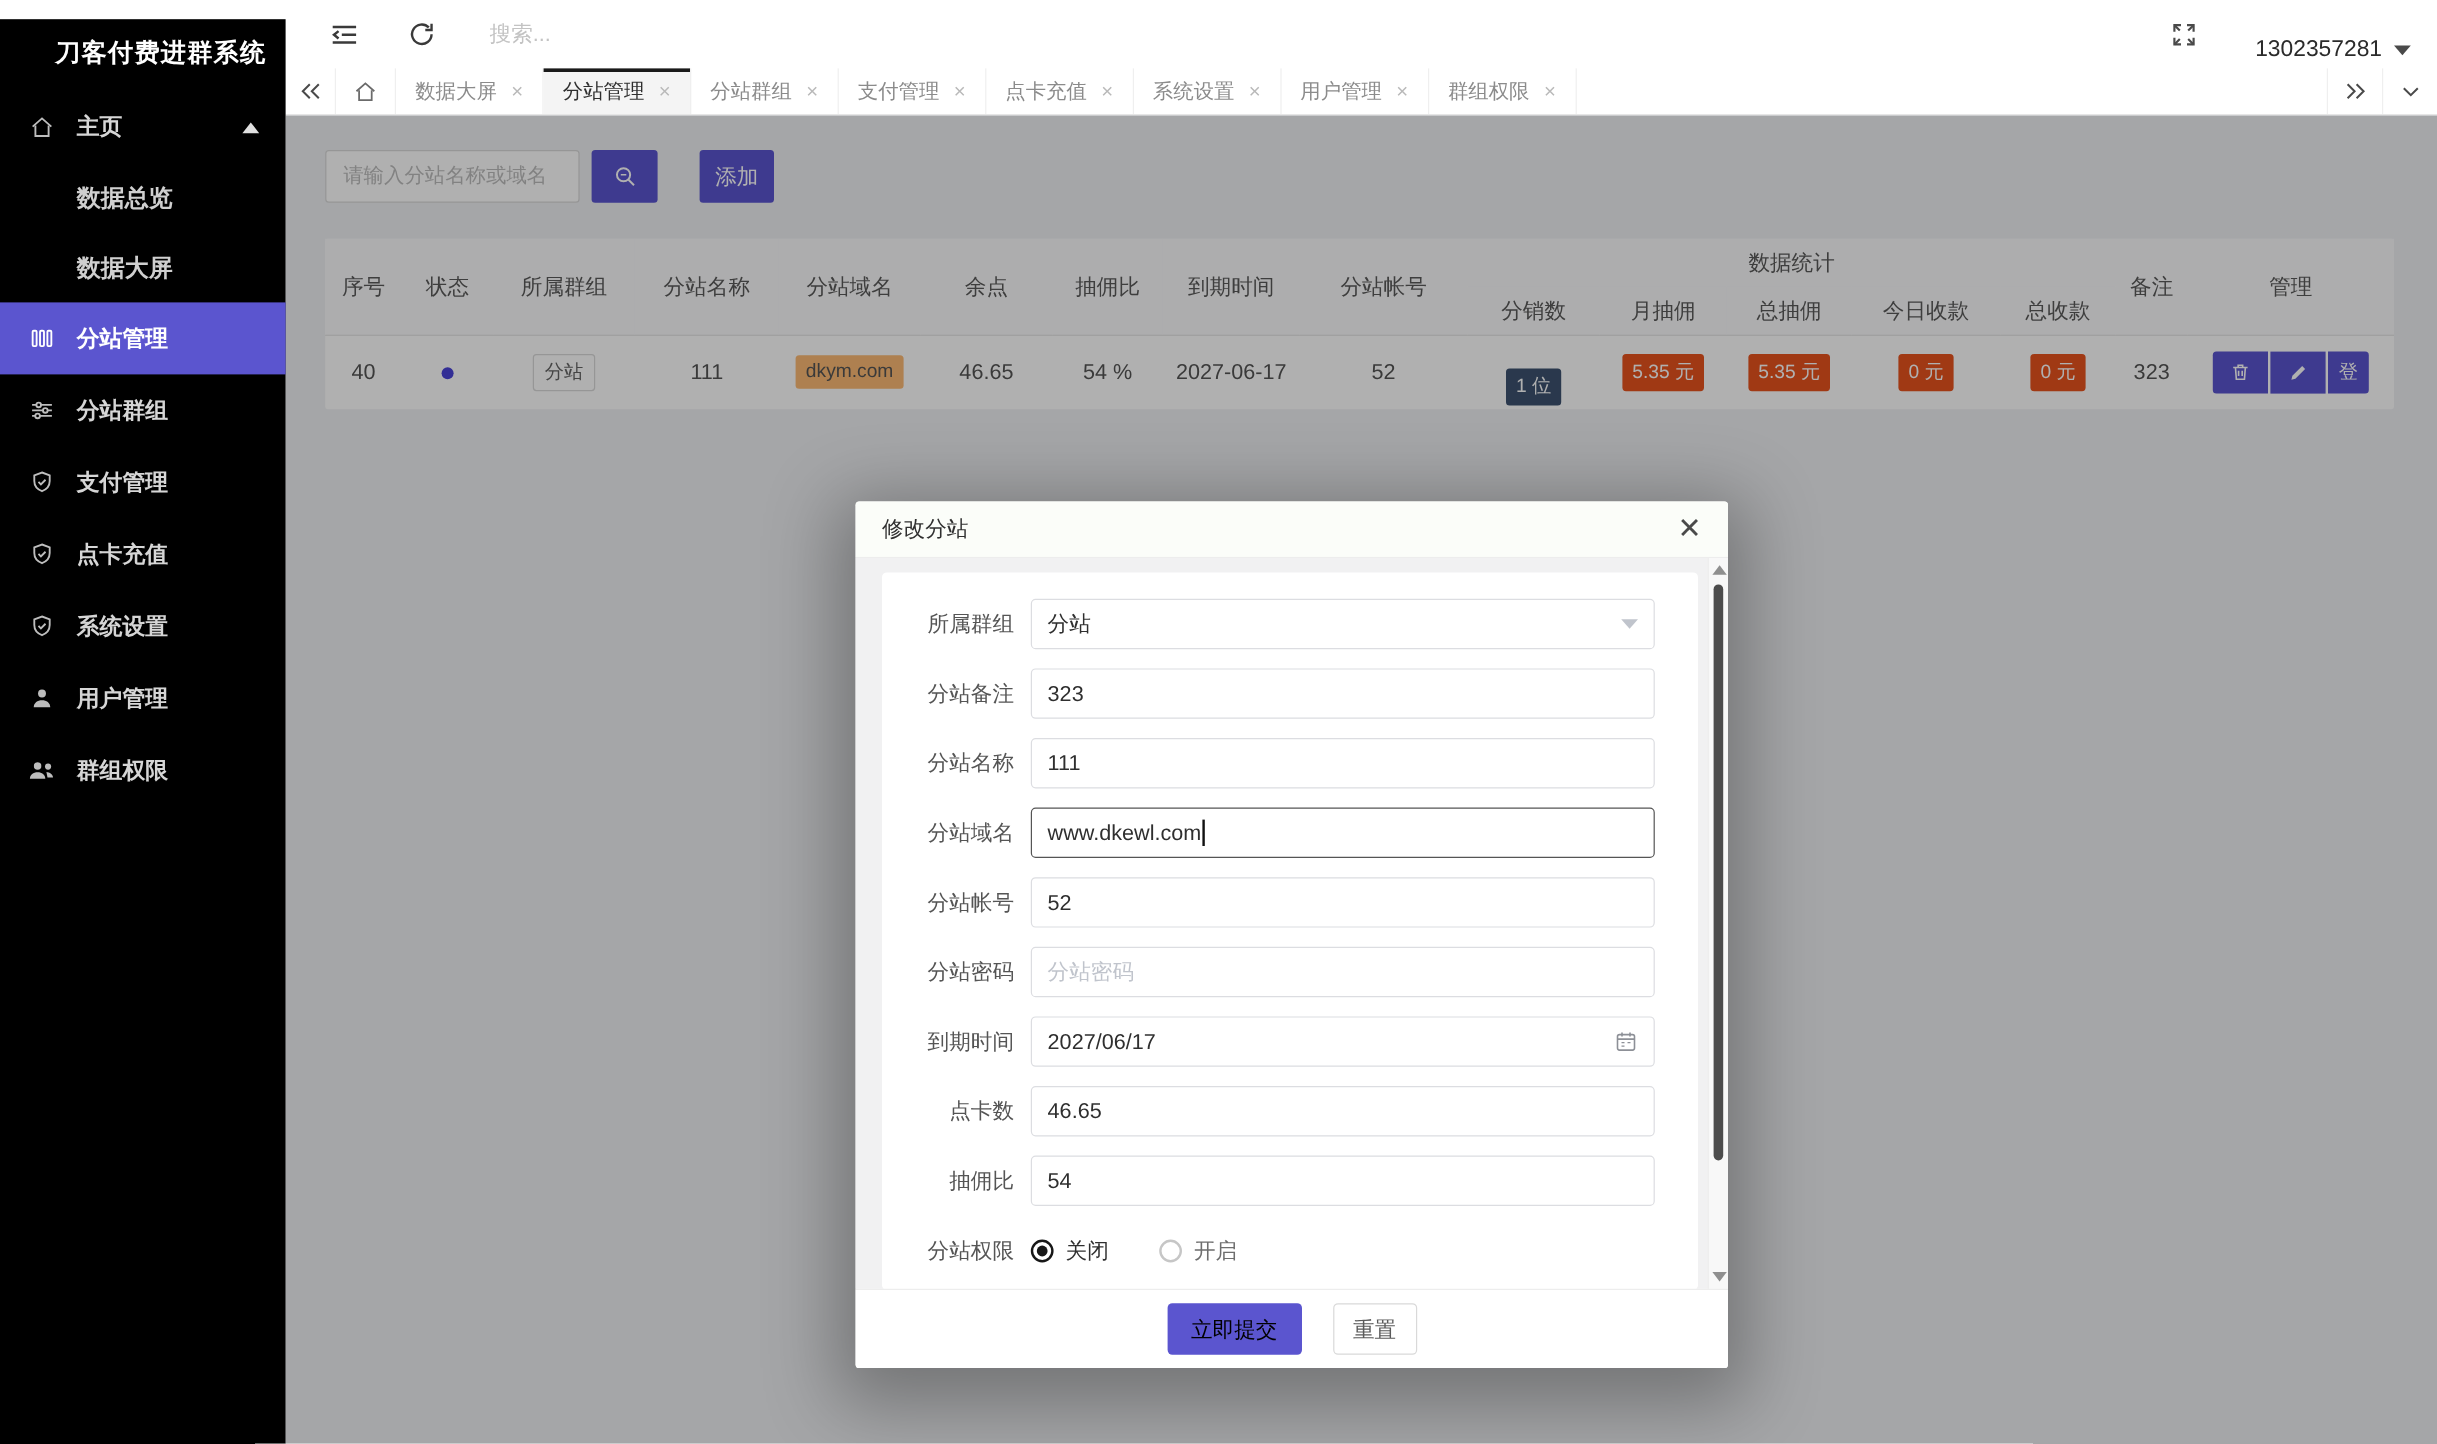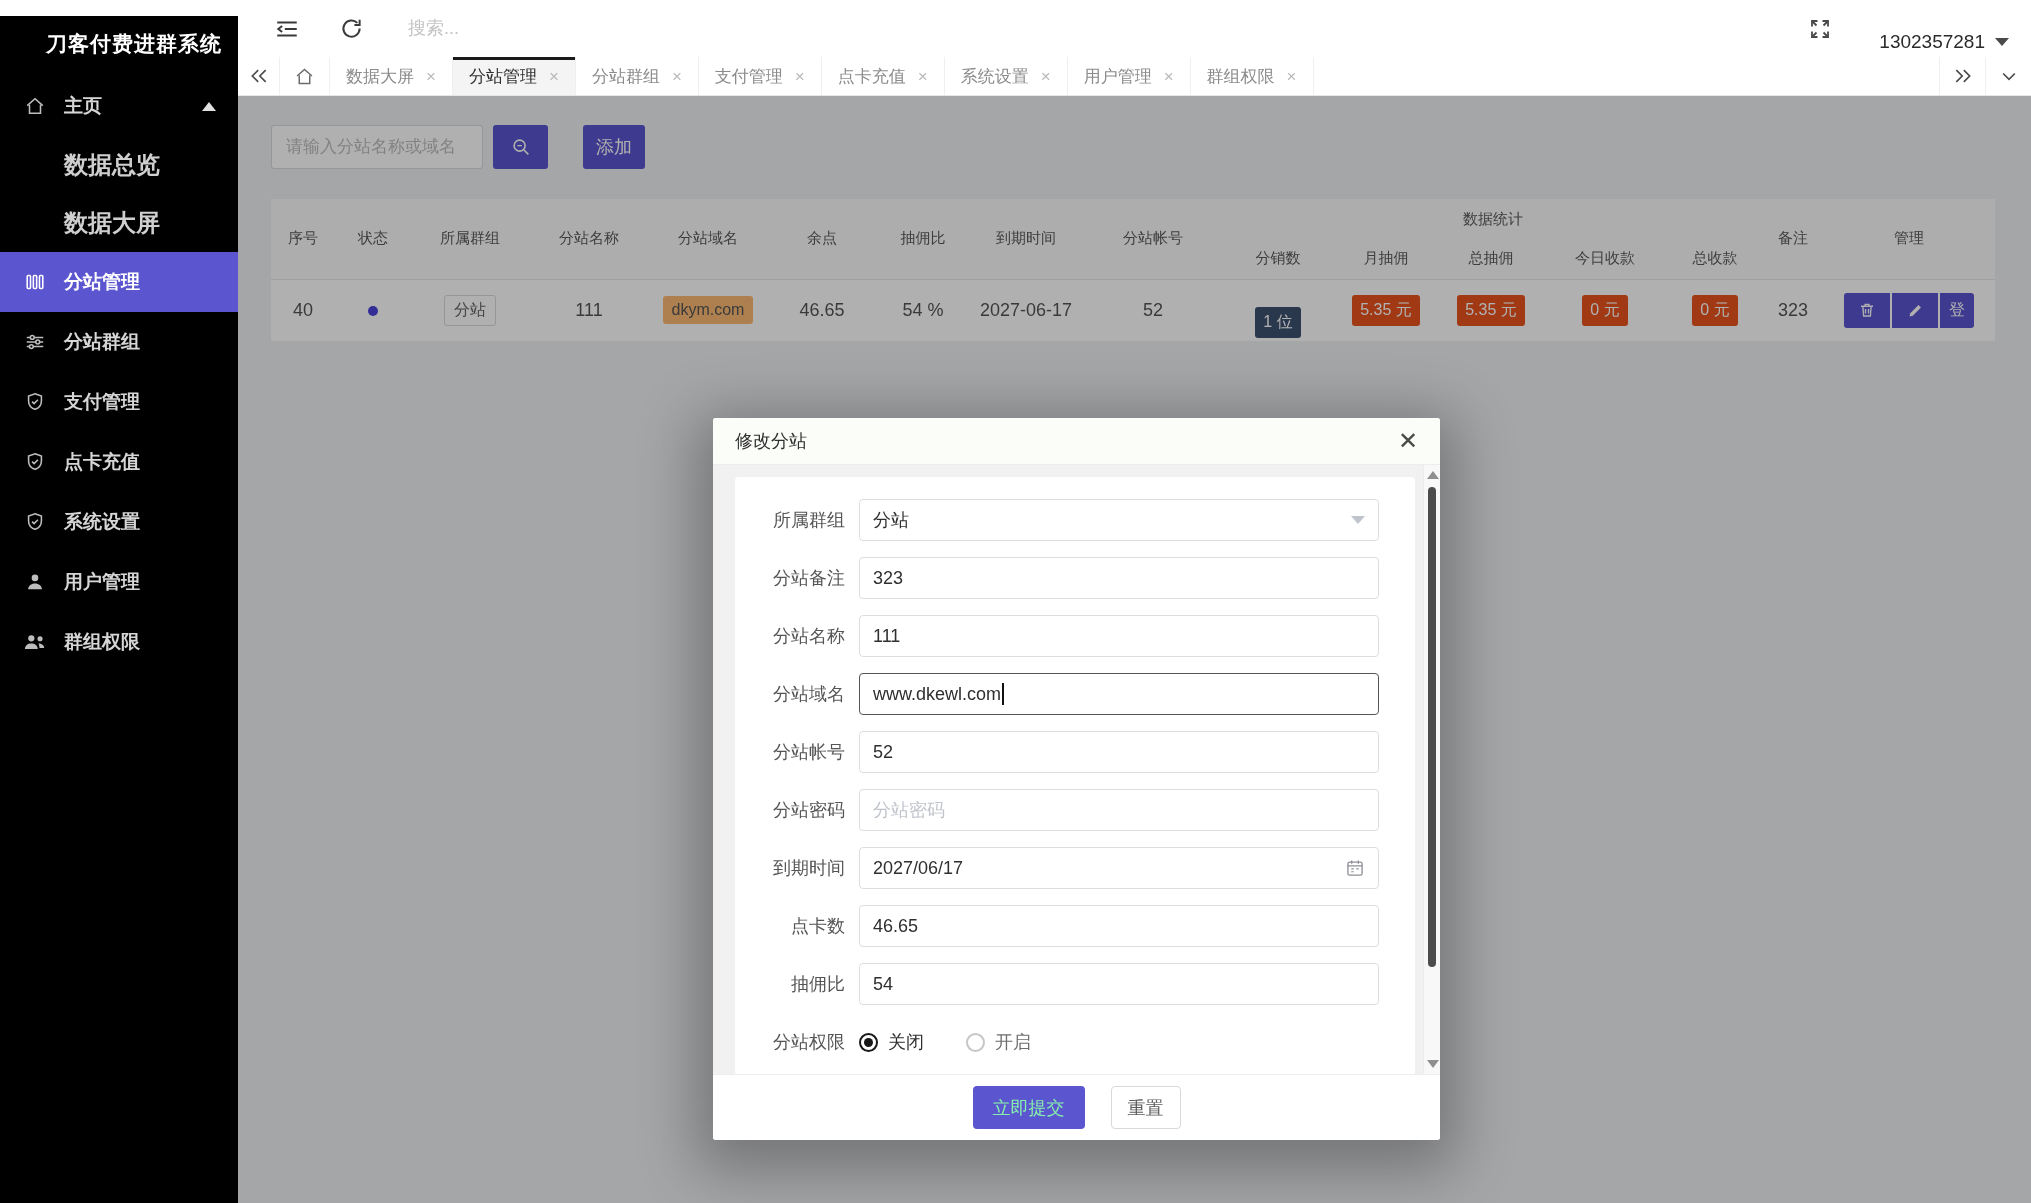--- a/index.html
+++ b/index.html
@@ -12,21 +12,21 @@
   .stage{position:absolute;inset:0;}
 
   
   .sidebar{position:absolute;left:0;top:16px;width:238px;height:1203px;background:var(--sidebar-bg);z-index:5;}
   .brand{height:56px;display:flex;align-items:center;padding-left:46px;color:#fff;font-size:21px;font-weight:bold;letter-spacing:1px;}
   .menu{margin-top:4px;font-weight:bold;}
   .m-item{height:60px;display:flex;align-items:center;color:#d6d6d6;font-size:19px;cursor:pointer;position:relative;}
   .m-item .ic{width:26px;height:26px;margin:0 16px 0 22px;display:flex;align-items:center;justify-content:center;color:#bdbdbd;flex:none;}
   .m-item.active{background:var(--accent);color:#fff;}
   .m-item.active .ic{color:#fff;}
-  .m-sub{height:58px;display:flex;align-items:center;padding-left:64px;color:#cfcfcf;font-size:24px;cursor:pointer;}
+  .m-sub{height:58px;display:flex;align-items:center;padding-left:64px;color:#cfcfcf;font-size:20px;cursor:pointer;}
   .caret-up{position:absolute;right:22px;width:0;height:0;border-left:7px solid transparent;border-right:7px solid transparent;border-bottom:9px solid #e0e0e0;}
   svg{display:block;}
 
   
   .topbar{position:absolute;left:238px;top:0;width:1793px;height:57px;background:#fff;display:flex;align-items:center;z-index:4;}
   .tb-ic{width:30px;height:30px;display:flex;align-items:center;justify-content:center;color:#3a3a3a;cursor:pointer;}
   .tb-collapse{margin-left:34px;}
   .tb-refresh{margin-left:34px;}
   .tb-search{margin-left:42px;border:none;outline:none;font-size:18px;color:#333;width:340px;background:transparent;}
   .tb-search::placeholder{color:#c3c3c3;}
@@ -49,21 +49,21 @@
   
   .content{position:absolute;left:238px;top:96px;width:1793px;height:1107px;background:#eff1f4;}
   .toolbar{position:absolute;left:33px;top:29px;display:flex;align-items:center;}
   .tb-input{width:212px;height:44px;border:1px solid #d9d9d9;border-radius:3px;background:#fff;padding:0 14px;font-size:17px;color:#333;outline:none;}
   .tb-input::placeholder{color:#bdbdbd;}
   .btn-search{width:55px;height:44px;margin-left:10px;background:var(--accent);border:none;border-radius:3px;display:flex;align-items:center;justify-content:center;color:#fff;cursor:pointer;}
   .btn-add{width:62px;height:44px;margin-left:35px;background:var(--accent);border:none;border-radius:3px;color:#fff;font-size:18px;cursor:pointer;}
 
   .tablecard{position:absolute;left:33px;top:103px;width:1724px;background:#fff;border-radius:2px;}
   table{border-collapse:collapse;width:1724px;table-layout:fixed;}
-  th{font-weight:normal;color:#5a5a5a;font-size:15px;background:#fbfbfc;}
+  th{font-weight:normal;color:#5a5a5a;font-size:18px;background:#fbfbfc;}
   thead tr:first-child th{height:40px;}
   thead tr:last-child th{height:40px;}
   thead{border-bottom:1px solid #e8e8e8;}
   td{height:62px;text-align:center;font-size:18px;color:#555;}
   .tag-plain{display:inline-block;border:1px solid #d9d9d9;border-radius:3px;padding:4px 9px;font-size:16px;color:#666;background:#fff;}
   .tag-gray{display:inline-block;background:#fdba74;border-radius:3px;padding:5px 9px;font-size:16px;color:#555;}
   .dot{display:inline-block;width:10px;height:10px;border-radius:50%;background:var(--status-dot);}
   .badge{display:inline-block;border-radius:3px;padding:5px 8px;font-size:16px;color:#fff;}
   .badge.navy{background:var(--badge-navy);margin-top:24px;}
   .badge.orange{background:var(--badge-orange);}
@@ -97,21 +97,21 @@
   .rdot .in{width:9px;height:9px;border-radius:50%;background:#171717;}
   .radio.off .rdot{border-color:#c6c6c6;}
   .radio .rlb{font-size:18px;color:#2f2f2f;}
   .radio.off .rlb{color:#6e6e6e;}
   .mo-scroll{position:absolute;right:0;top:47px;bottom:66px;width:17px;background:#f8f8f8;border-left:1px solid #ececec;}
   .sc-arrow{position:absolute;left:3px;width:0;height:0;border-left:6px solid transparent;border-right:6px solid transparent;}
   .sc-up{top:6px;border-bottom:8px solid #8f8f8f;}
   .sc-down{bottom:6px;border-top:8px solid #8f8f8f;}
   .sc-thumb{position:absolute;left:4px;top:22px;width:8px;height:480px;background:#4c4c4c;border-radius:4px;cursor:pointer;}
   .mo-foot{position:absolute;left:0;right:0;bottom:0;height:66px;background:#fff;border-top:1px solid #ededed;display:flex;align-items:center;justify-content:center;border-radius:0 0 3px 3px;}
-  .btn-submit{min-width:102px;height:43px;background:var(--accent);color:#86efac;border:none;border-radius:4px;font-size:18px;padding:0 20px;cursor:pointer;}
+  .btn-submit{min-width:102px;height:43px;background:var(--accent);color:#000000;border:none;border-radius:4px;font-size:18px;padding:0 20px;cursor:pointer;}
   .btn-reset{min-width:68px;height:43px;background:#fff;color:#5a5a5a;border:1px solid #d9d9d9;border-radius:4px;font-size:18px;margin-left:26px;padding:0 16px;cursor:pointer;}
 </style>
 </head>
 <body>
 
 <div class="stage">
 
   <aside class="sidebar">
     <div class="brand">刀客付费进群系统</div>
     <nav class="menu">

